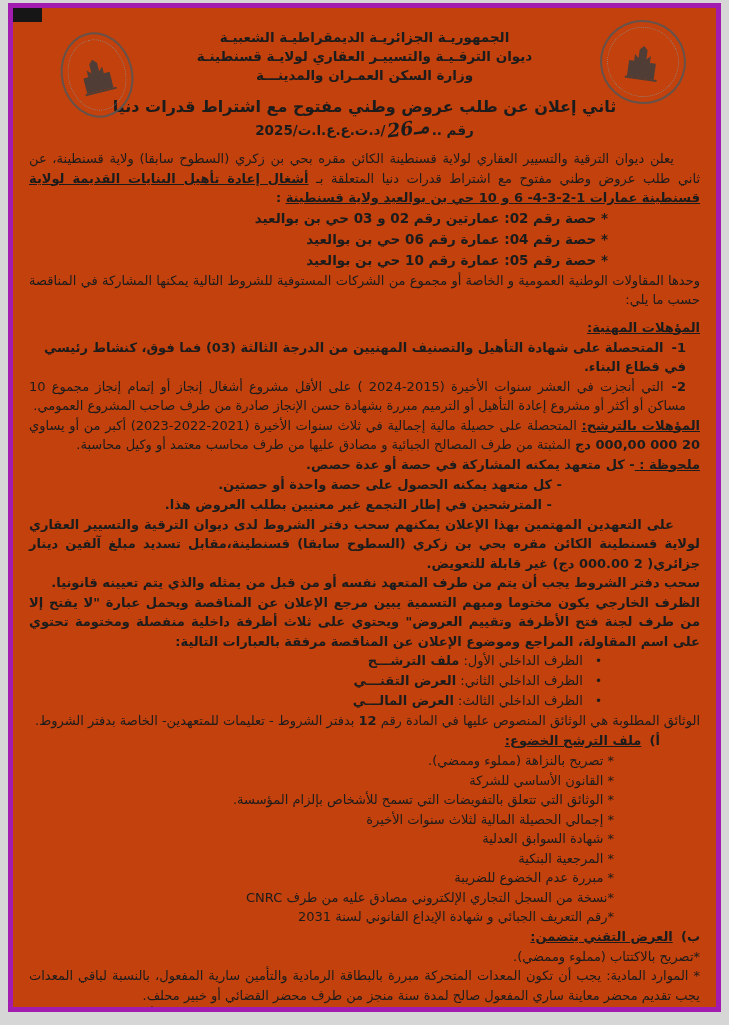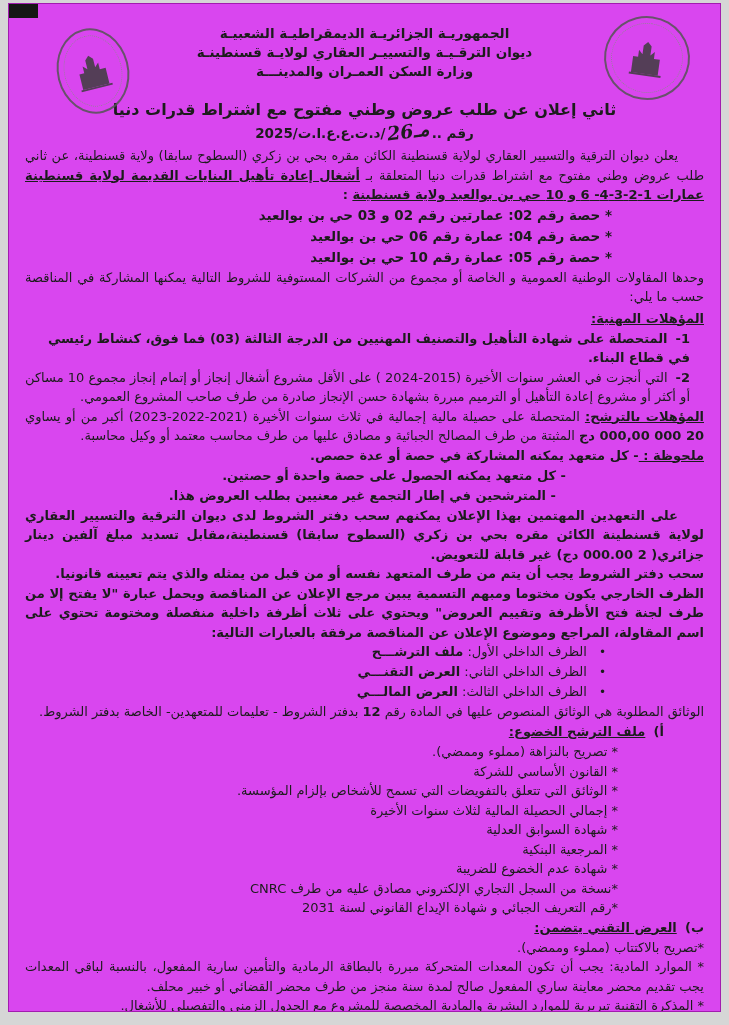--- a/index.html
+++ b/index.html
@@ -4,53 +4,53 @@
 <style>
   html,body{margin:0;padding:0;}
   body{
     width:729px;height:1025px;position:relative;
     background:#d6d6d6;
     font-family:"DejaVu Sans",sans-serif;
     color:#1c1c1c;overflow:hidden;
   }
   .page{
     position:absolute;top:3px;left:8px;right:8px;bottom:13px;
-    background:#d946ef;border:1px solid #a21caf;
+    background:#c2410c;border:5px solid #a21caf;
     box-sizing:border-box;overflow:hidden;
     direction:rtl;
     padding:20px 16px 0 16px;
   }
   .corner-mark{position:absolute;top:0;left:0;width:29px;height:14px;background:#161616;}
   .stamp{position:absolute;border:2px solid #555;border-radius:50%;
          display:flex;align-items:center;justify-content:center;opacity:.85;}
   .stamp::before{content:"";position:absolute;inset:5px;border:1px dotted #8b8b8b;border-radius:50%;}
   .stamp-left{left:48px;top:24px;width:68px;height:82px;transform:rotate(-14deg);}
   .stamp-right{right:30px;top:12px;width:82px;height:80px;transform:rotate(8deg);}
   .hdr{text-align:center;}
   .h1{font-size:13.5px;line-height:19px;font-weight:bold;}
-  .title{font-size:16px;line-height:23px;font-weight:bold;margin-top:17px;}
+  .title{font-size:16px;line-height:23px;font-weight:bold;margin-top:10px;}
   .ref{font-size:13.5px;line-height:21px;font-weight:bold;}
   .hand{font-family:"DejaVu Serif",serif;font-style:italic;font-weight:bold;
         font-size:19px;display:inline-block;transform:rotate(-7deg);margin:0 2px;}
   .p{margin:0;font-size:13px;line-height:19.5px;}
   .b{font-weight:bold;}
   .u{text-decoration:underline;}
   .just{text-align:justify;}
   .ind1{text-indent:26px;}
   .lot{font-size:13.5px;line-height:21px;padding-left:0;padding-right:92px;font-weight:bold;}
   .line{font-size:13px;line-height:20px;}
   .qitem{font-size:13px;line-height:19.5px;padding-right:14px;}
   .qnum{font-weight:bold;margin-left:8px;}
   .note-l2{padding-right:138px;}
   .note-l3{padding-right:148px;}
   .env{padding-right:98px;font-size:13px;line-height:20px;}
   .bullet{margin-left:12px;font-size:12px;}
   .cand{padding-right:86px;font-size:13px;line-height:19.5px;}
   .cand-h{padding-right:40px;}
-  .mt2{margin-top:2px;}
+  .mt2{margin-top:8px;}
   svg.bldg{display:block;}
 </style>
 </head>
 <body>
 
 <div class="page">
 
   <div class="corner-mark"></div>
 
   <div class="stamp stamp-left">
@@ -131,21 +131,21 @@
 
   <div class="line cand-h">
     <span class="b">أ)</span>&nbsp;&nbsp;<span class="b u">ملف الترشح الخضوع:</span>
   </div>
   <div class="cand">* تصريح بالنزاهة (مملوء وممضي).</div>
   <div class="cand">* القانون الأساسي للشركة</div>
   <div class="cand">* الوثائق التي تتعلق بالتفويضات التي تسمح للأشخاص بإلزام المؤسسة.</div>
   <div class="cand">* إجمالي الحصيلة المالية لثلاث سنوات الأخيرة</div>
   <div class="cand">* شهادة السوابق العدلية</div>
   <div class="cand">* المرجعية البنكية</div>
-  <div class="cand">* شهادة عدم الخضوع للضريبة</div>
+  <div class="cand">* مبررة عدم الخضوع للضريبة</div>
   <div class="cand">*نسخة من السجل التجاري الإلكتروني مصادق عليه من طرف CNRC</div>
   <div class="cand">*رقم التعريف الجبائي  و شهادة الإيداع القانوني لسنة 2031</div>
 
   <div class="line">
     <span class="b">ب)</span>&nbsp;&nbsp;<span class="b u">العرض التقني يتضمن:</span>
   </div>
   <div class="p">*تصريح بالاكتتاب (مملوء وممضي).</div>
   <div class="p just">* الموارد المادية: يجب أن تكون المعدات المتحركة مبررة بالبطاقة الرمادية والتأمين سارية المفعول، بالنسبة لباقي المعدات يجب تقديم محضر معاينة ساري المفعول صالح لمدة سنة منجز من طرف محضر القضائي أو خبير محلف.</div>
   <div class="p">* المذكرة التقنية تبريرية للموارد البشرية والمادية المخصصة للمشروع مع الجدول الزمني والتفصيلي للأشغال.</div>
 

